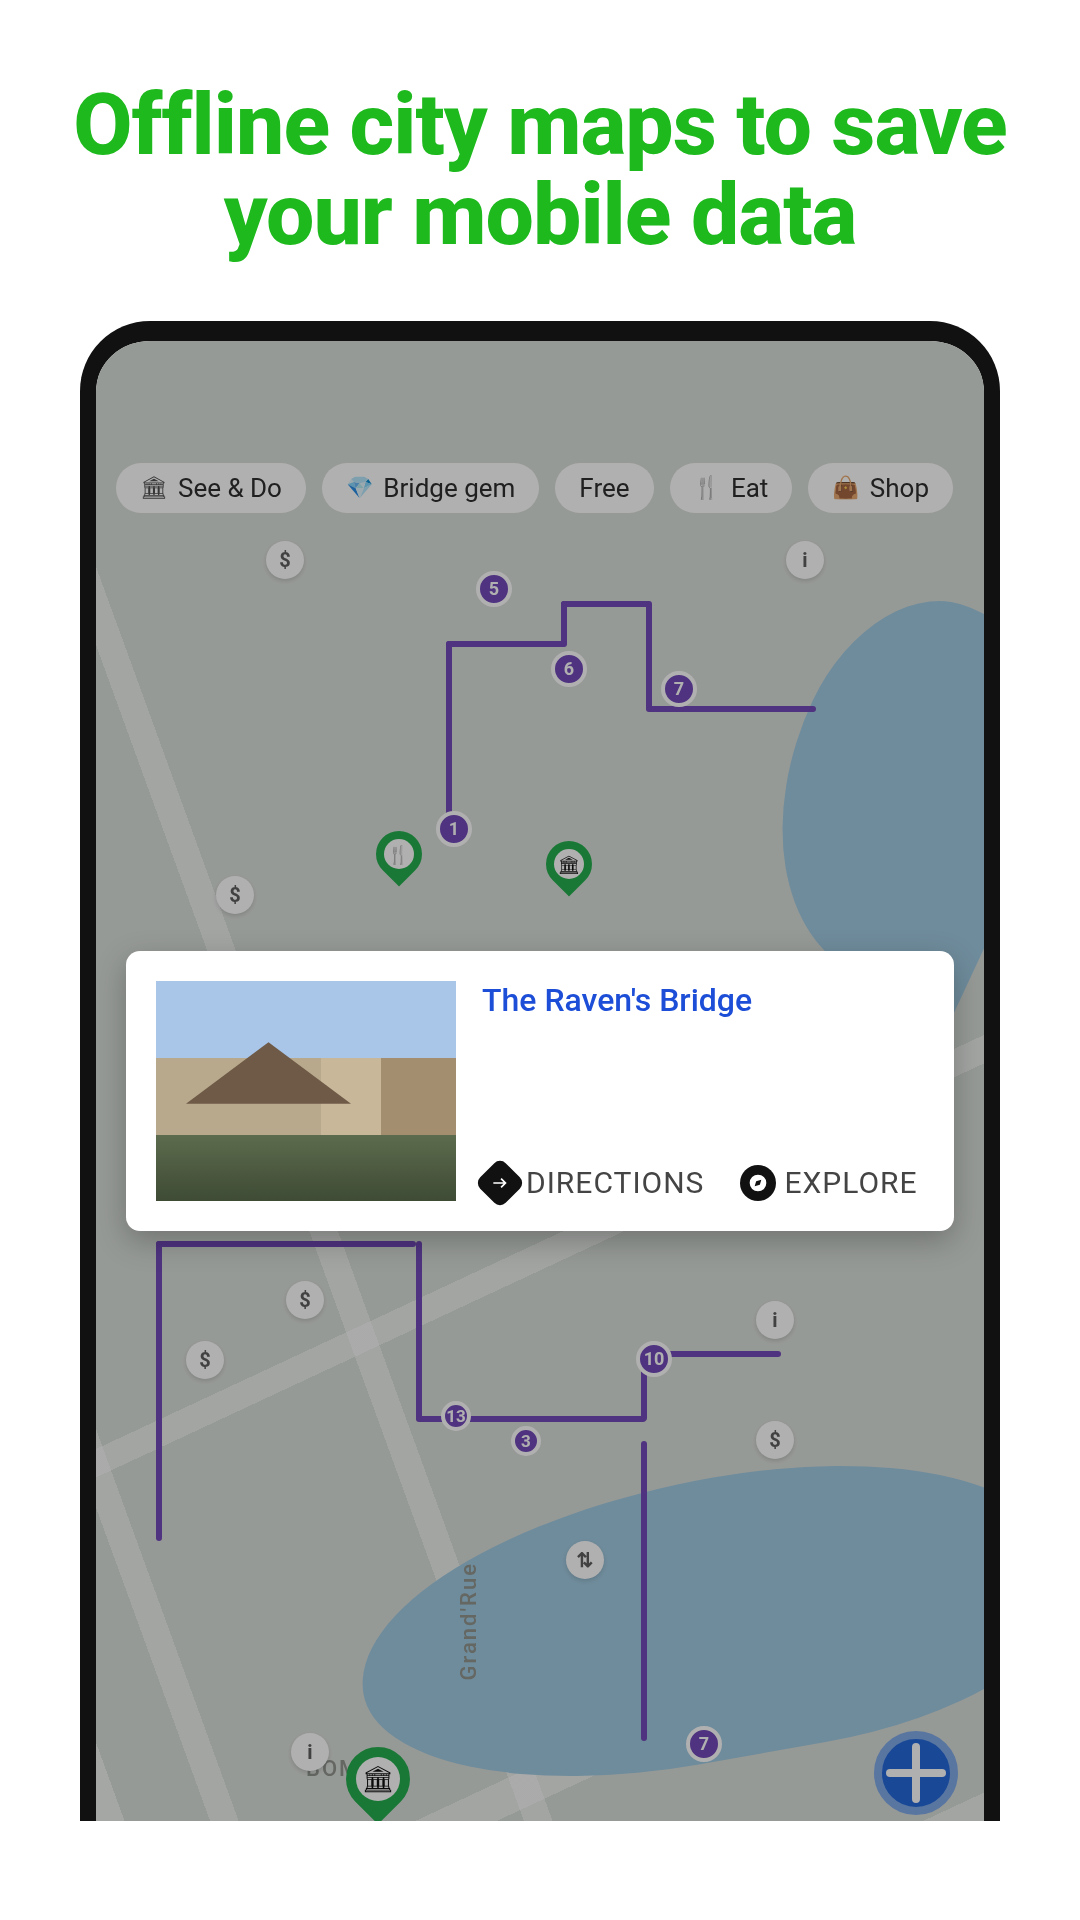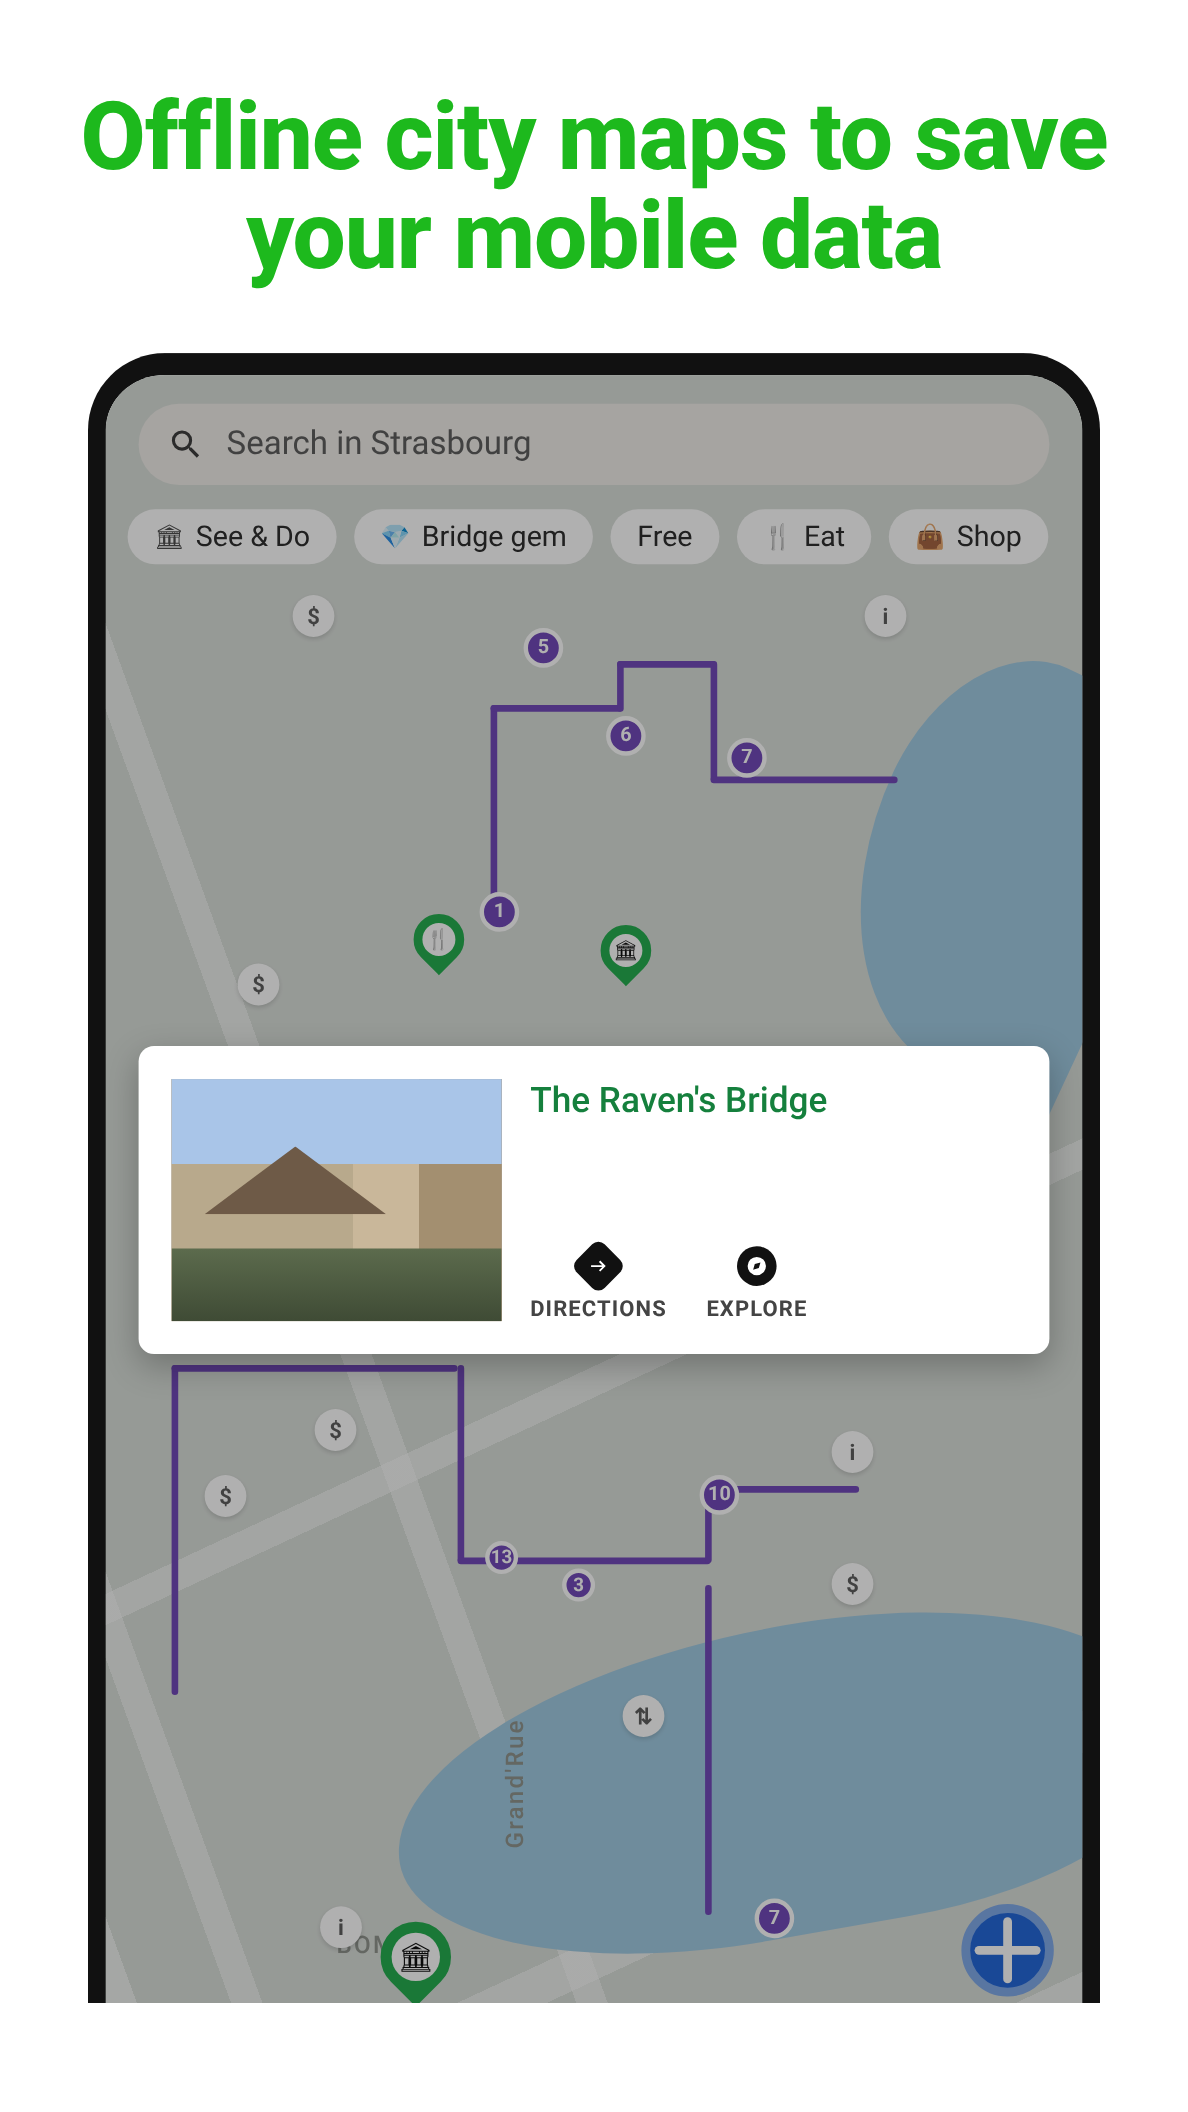--- a/index.html
+++ b/index.html
@@ -169,25 +169,25 @@
     content:"";
     position:absolute; left:0; right:0; bottom:0; height:30%;
     background: linear-gradient(#5c6b4d,#3f4b35);
   }
   .poi-card .thumb .roof {
     position:absolute; left:10%; top:28%; width:55%; height:28%;
     background:#6e5a47;
     clip-path: polygon(0 100%, 50% 0, 100% 100%);
   }
   .poi-card .card-right { flex:1; display:flex; flex-direction:column; justify-content:space-between; }
-  .poi-card .card-title { font-size: 32px; font-weight: 500; color:#15803d; }
+  .poi-card .card-title { font-size: 32px; font-weight: 500; color:#1d4ed8; }
   .poi-card .card-actions { display:flex; gap: 36px; }
   .poi-card .card-action {
-    display:flex; flex-direction:column; align-items:center; gap:8px;
-    font-size: 20px; letter-spacing:1px; color:#444; font-weight:700;
+    display:flex; align-items:center; gap:8px;
+    font-size: 30px; letter-spacing:1px; color:#444; font-weight:400;
   }
   .poi-card .action-ico {
     width:36px; height:36px; border-radius: 8px;
     background:#111; transform: rotate(45deg);
     display:flex; align-items:center; justify-content:center;
   }
   .poi-card .action-ico.round { border-radius:50%; transform:none; }
   .poi-card .action-ico svg { fill:#fff; width:20px; height:20px; transform: rotate(-45deg); }
   .poi-card .action-ico.round svg { transform:none; }
 
@@ -259,26 +259,20 @@
     <div class="map-glyph" style="left:190px; top:940px;">$</div>
     <div class="map-glyph" style="left:90px;  top:1000px;">$</div>
     <div class="map-glyph" style="left:660px; top:1080px;">$</div>
     <div class="map-glyph" style="left:660px; top:960px;">i</div>
     <div class="map-glyph" style="left:195px; bottom:50px;">i</div>
     <div class="map-glyph" style="left:690px; top:200px;">i</div>
     <div class="map-glyph" style="left:470px; top:1200px;">⇅</div>
 
     <div class="dim-overlay"></div>
 
-    <div class="search-bar">
-      <svg class="search-icon-svg" viewBox="0 0 24 24">
-          <path d="M15.5 14h-.79l-.28-.27A6.471 6.471 0 0016 9.5 6.5 6.5 0 109.5 16c1.61 0 3.09-.59 4.23-1.57l.27.28v.79l5 4.99L20.49 19l-4.99-5zM9.5 14A4.5 4.5 0 119.5 5a4.5 4.5 0 010 9z"></path>
-        </svg>
-      <span class="placeholder">Search in Strasbourg</span>
-    </div>
 
     <div class="chips-row">
       <div class="chip">
         <span class="chip-ico">🏛</span>
         <span>See &amp; Do</span>
       </div>
       <div class="chip">
         <span class="chip-ico">💎</span>
         <span>Bridge gem</span>
       </div>

